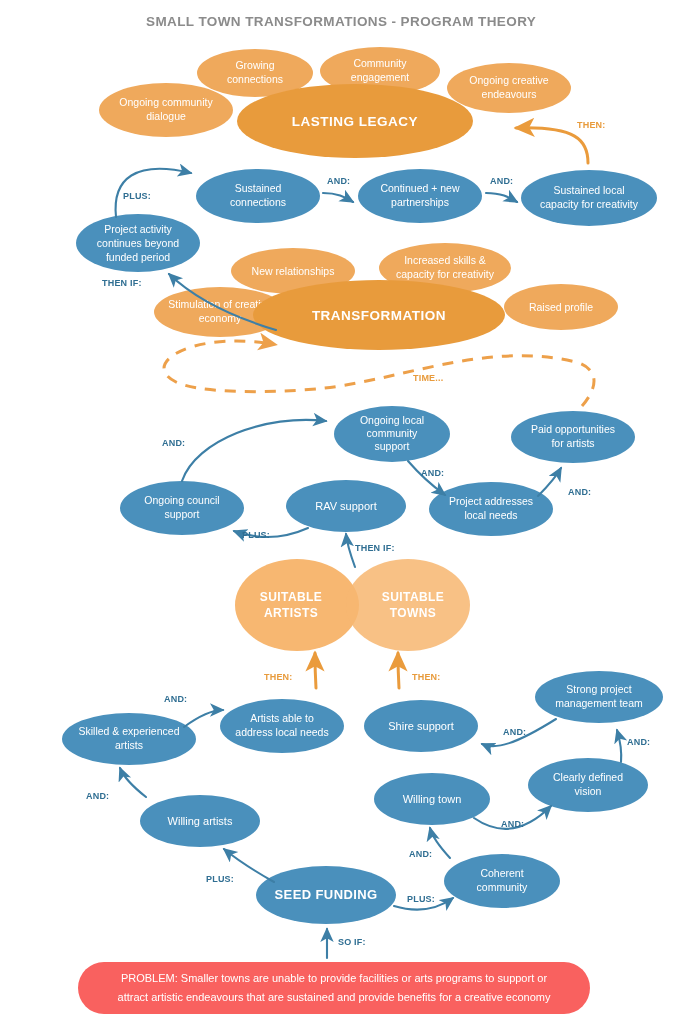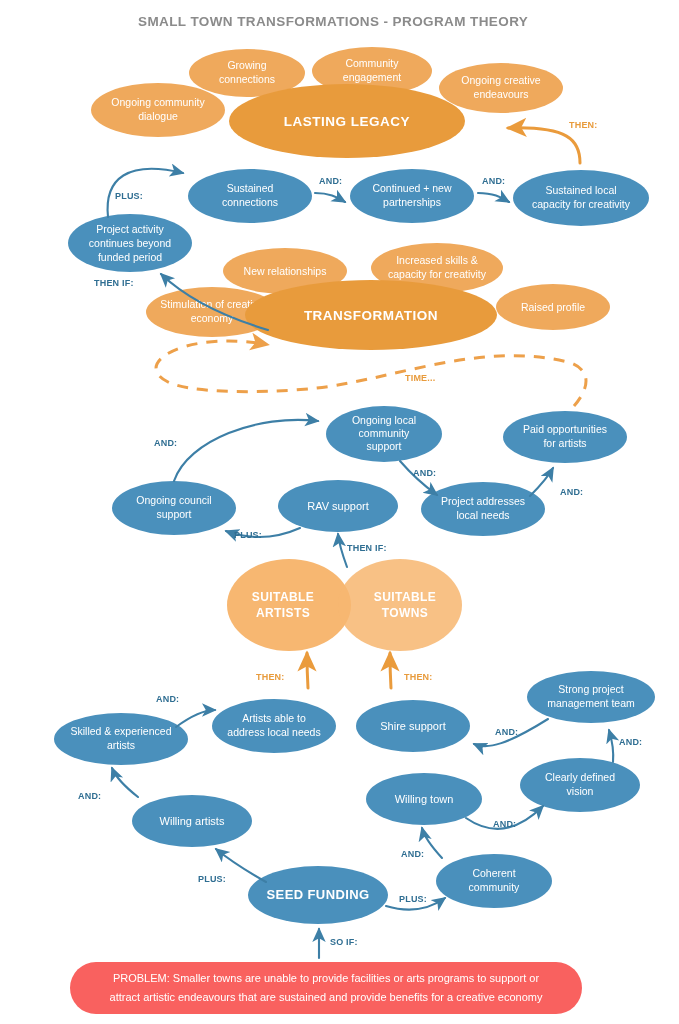--- a/index.html
+++ b/index.html
@@ -9,21 +9,21 @@
   }
   body {
     width: 679px;
     height: 1024px;
     position: relative;
     overflow: hidden;
     font-family: "Liberation Sans", sans-serif;
   }
   #stage {
     position: absolute;
-    left: 8px; top: 0;
+    left: 16px; top: 0;
     width: 593px;
     height: 1024px;
   }
   svg#diagram {
     position: absolute;
     left: 0; top: 0;
     width: 679px;
     height: 1024px;
   }
   .node-label {

